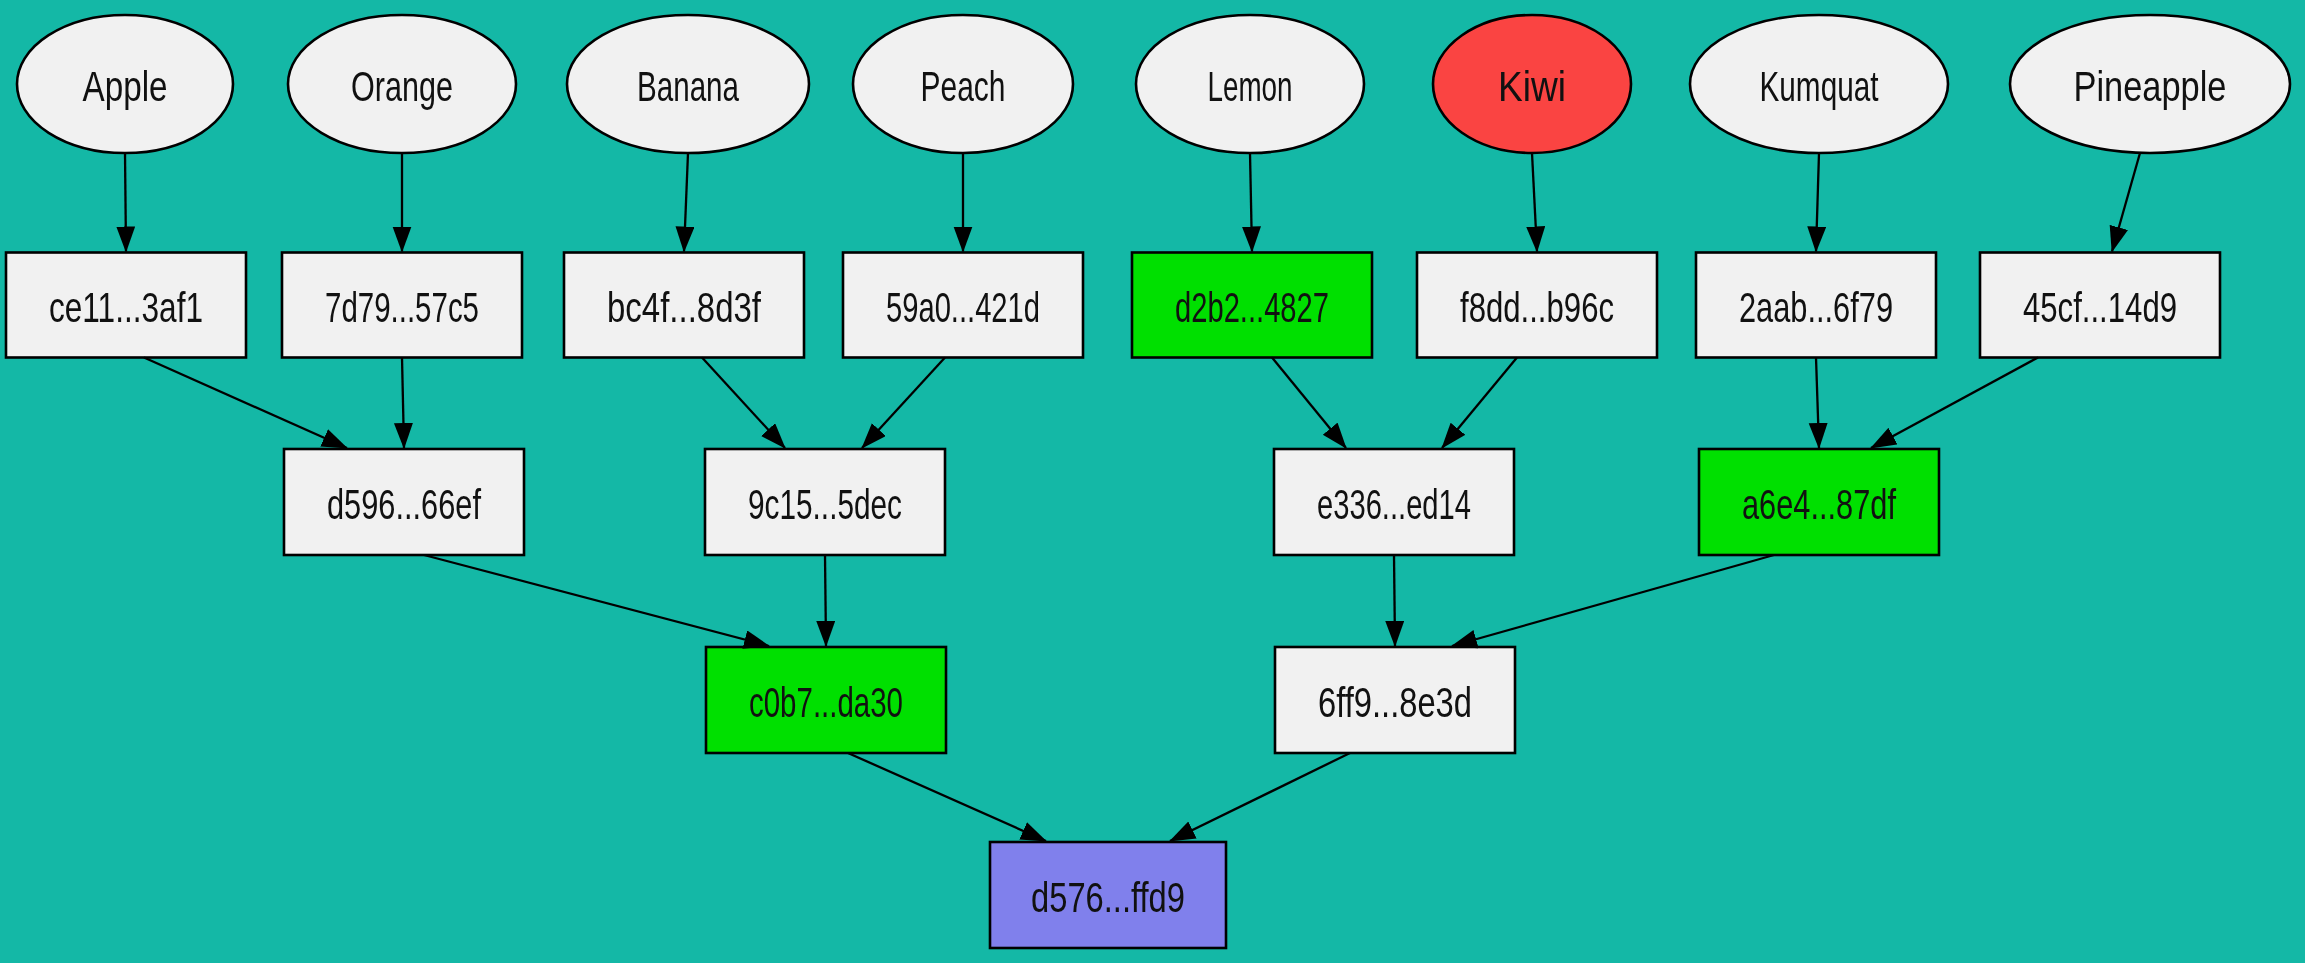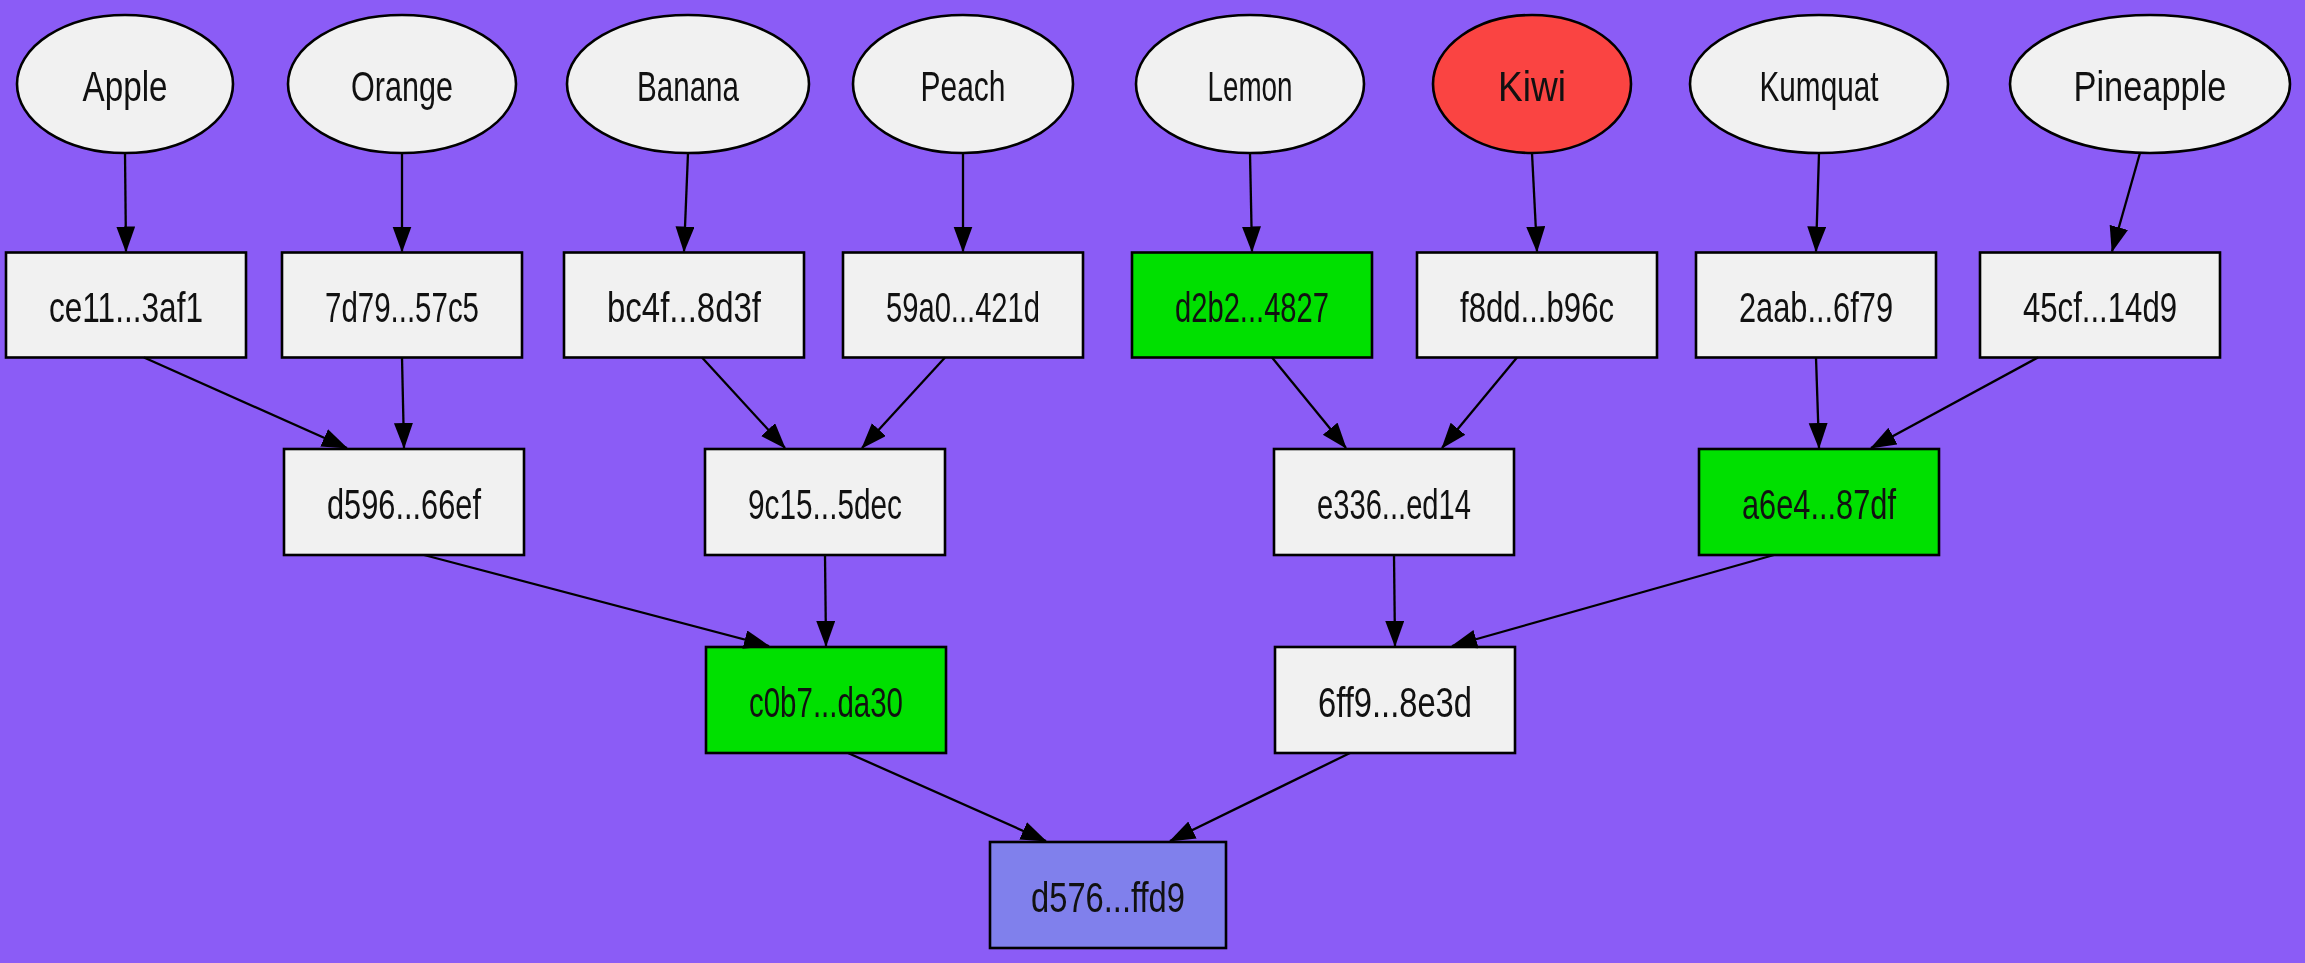--- a/index.html
+++ b/index.html
@@ -4,21 +4,21 @@
 <style>
   html, body { margin: 0; padding: 0; }
   body {
     background: #f2f2f2;
     font-family: "Liberation Sans", "DejaVu Sans", sans-serif;
   }
   #stage {
     width: 2305px;
     height: 963px;
     position: relative;
-    background: #8b5cf6;
+    background: #14b8a6;
     overflow: hidden;
     text-decoration: underline;
   }
   svg { display: block; }
   text {
     font-family: "Liberation Sans", "DejaVu Sans", sans-serif;
     font-weight: 400;
   }
 </style>
 </head>

